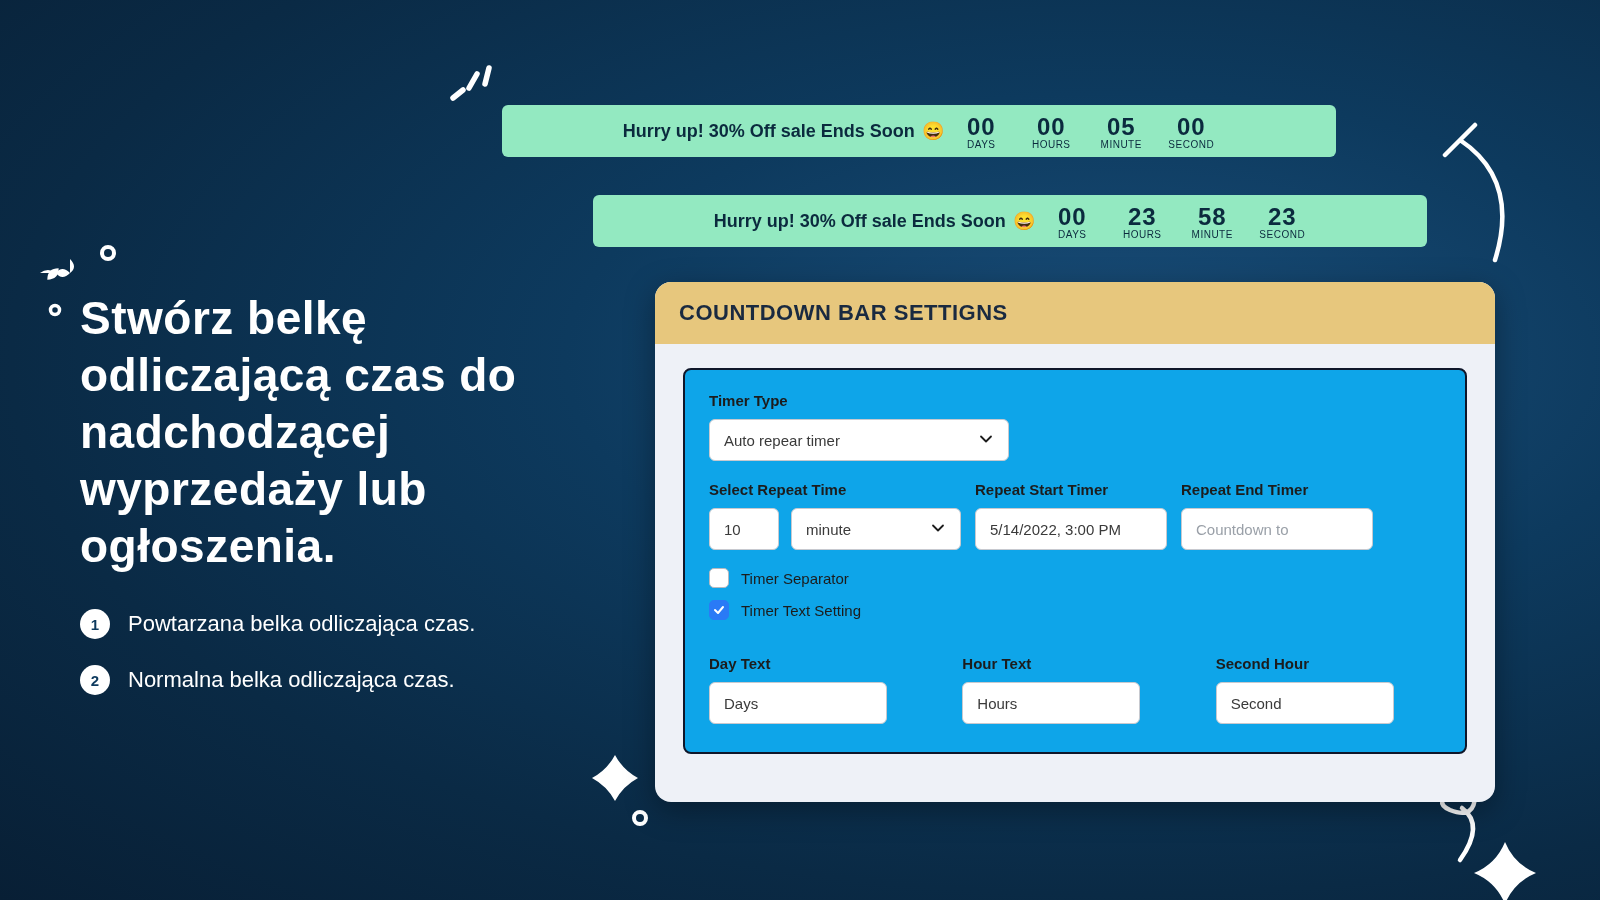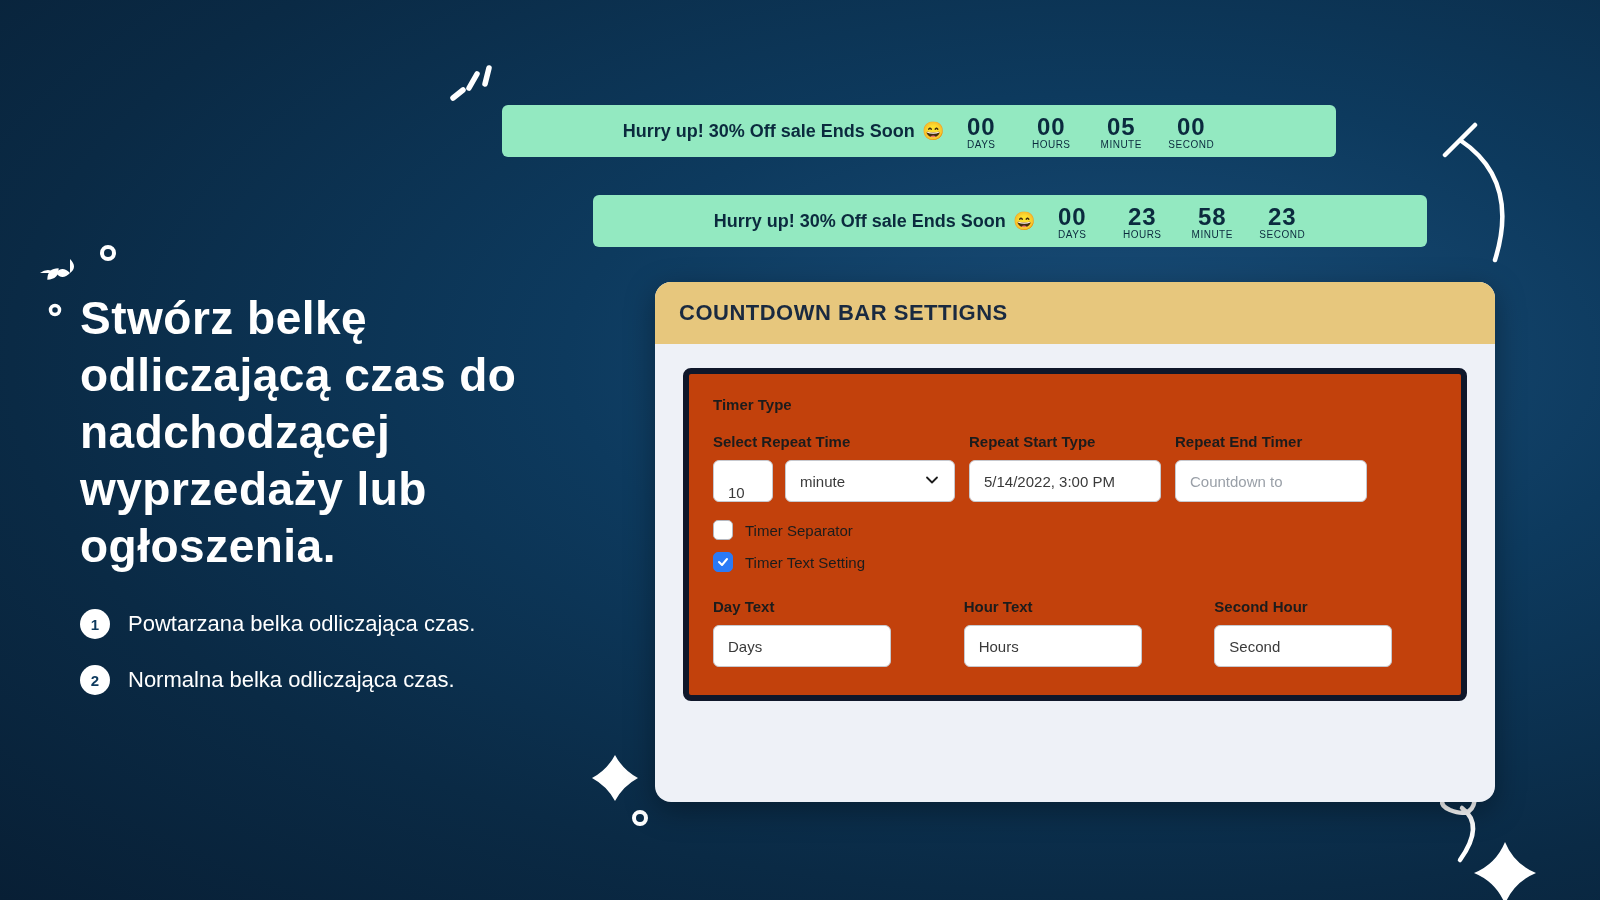--- a/index.html
+++ b/index.html
@@ -91,22 +91,22 @@
     padding: 18px 24px;
     color: #1a2a40;
     font-size: 22px;
     font-weight: 800;
     letter-spacing: 0.5px;
   }
   .panel-body {
     padding: 24px 28px 32px;
   }
   .form-card {
-    background: #c2410c;
-    border: 6px solid #0f172a;
+    background: #0ea5e9;
+    border: 2px solid #0f172a;
     border-radius: 8px;
     padding: 22px 24px 28px;
   }
   .label { font-size: 15px; font-weight: 600; color: #1c1c1c; margin-bottom: 10px; display:block;}
   .row { display: flex; gap: 14px; margin-top: 20px; flex-wrap: wrap; }
   .field { display: flex; flex-direction: column; }
 
   .select, .input {
     height: 42px;
     border: 1px solid #c7c9cf;
@@ -116,41 +116,41 @@
     font-size: 15px;
     color: #3a3a3a;
     display: flex;
     align-items: center;
     justify-content: space-between;
     gap: 10px;
   }
   .select .caret { margin-left: auto; }
   .input.placeholder { color: #9aa0a8; }
   .w-300 { width: 300px; }
-  .w-70 { width: 60px; align-items: flex-end; }
+  .w-70 { width: 70px; }
   .w-170 { width: 170px; }
   .w-240 { width: 192px; }
   .w-178 { width: 178px; }
 
   .check-row { display: flex; align-items: center; gap: 12px; margin-top: 18px; }
   .checkbox {
     width: 20px; height: 20px;
     border: 1.6px solid #b6b9c0;
     border-radius: 5px;
     background: #fff;
     display: inline-flex; align-items: center; justify-content: center;
   }
   .checkbox.checked { background: #2a7af6; border-color: #2a7af6; }
   .checkbox.checked svg { display: block; }
   .checkbox svg { display: none; }
   .check-label { font-size: 15px; color: #1c1c1c; font-weight: 500;}
 
   .caret svg { width: 16px; height: 16px; }
 
-  .grid4 { display: flex; gap: 28px; margin-top: 8px; }
+  .grid4 { display: flex; gap: 28px; margin-top: 17px; }
   .grid4 .field { flex: 1; }
 
 </style>
 </head>
 <body>
 
 <div class="deco" style="left:445px; top:60px;">
   <svg width="50" height="45" viewBox="0 0 50 45">
     <g stroke="#fff" stroke-width="5.5" stroke-linecap="round" fill="none">
       <line x1="8" y1="38" x2="18" y2="30"></line>
@@ -260,40 +260,48 @@
     </div>
   </div>
 </div>
 
 <div class="panel">
   <div class="panel-header">COUNTDOWN BAR SETTIGNS</div>
   <div class="panel-body">
     <div class="form-card">
 
       <span class="label">Timer Type</span>
+      <div class="select w-300">
+        <span>Auto repear timer</span>
+        <span class="caret">
+          <svg viewBox="0 0 16 16">
+              <path d="M3 5.5 L8 10.5 L13 5.5" stroke="#1c1c1c" stroke-width="1.8" fill="none" stroke-linecap="round" stroke-linejoin="round"></path>
+            </svg>
+        </span>
+      </div>
 
       <div class="row">
         <div class="field">
           <span class="label">Select Repeat Time</span>
           <div style="display:flex; gap:12px;">
             <div class="input w-70">
               <span>10</span>
             </div>
             <div class="select w-170">
               <span>minute</span>
               <span class="caret">
                 <svg viewBox="0 0 16 16">
                     <path d="M3 5.5 L8 10.5 L13 5.5" stroke="#1c1c1c" stroke-width="1.8" fill="none" stroke-linecap="round" stroke-linejoin="round"></path>
                   </svg>
               </span>
             </div>
           </div>
         </div>
         <div class="field">
-          <span class="label">Repeat Start Type</span>
+          <span class="label">Repeat Start Timer</span>
           <div class="input w-240">
             <span>5/14/2022, 3:00 PM</span>
           </div>
         </div>
         <div class="field">
           <span class="label">Repeat End Timer</span>
           <div class="input w-240 placeholder">
             <span>Countdown to</span>
           </div>
         </div>

